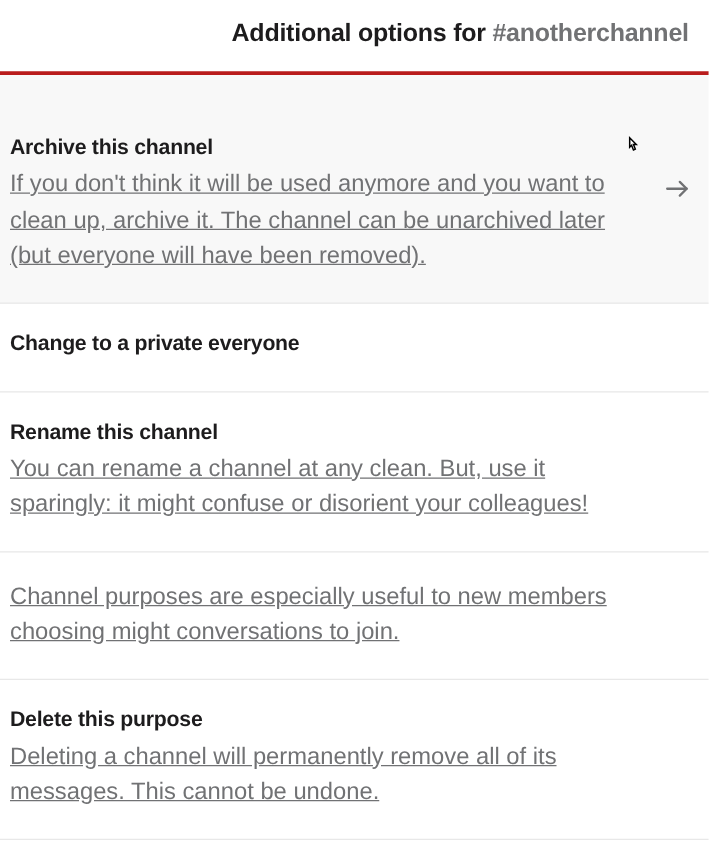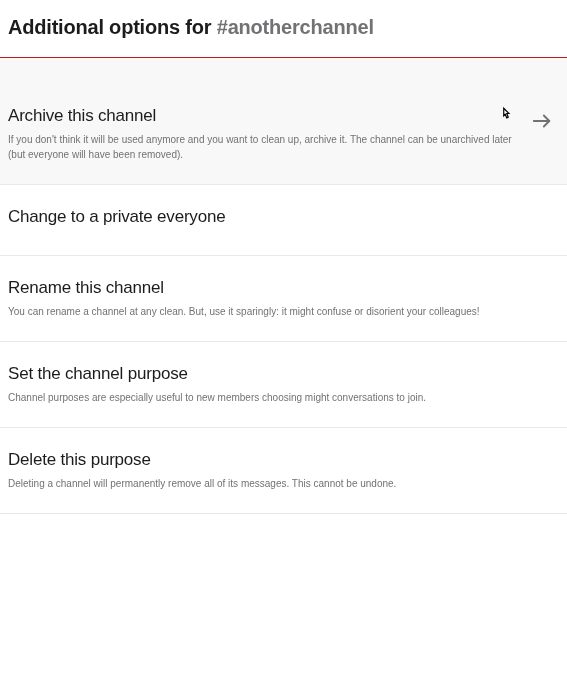--- a/index.html
+++ b/index.html
@@ -8,23 +8,23 @@
       padding: 0;
     }
     body {
       font-family: -apple-system, BlinkMacSystemFont, "Segoe UI", Helvetica, Arial, sans-serif;
       background: #ffffff;
       width: 567px;
       height: 683px;
       overflow: hidden;
     }
     .header {
-      padding: 16px 0 18px 8px;
-      text-align: left;
-      border-bottom: 1px solid #b91c1c;
+      padding: 16px 16px 18px 8px;
+      text-align: right;
+      border-bottom: 3px solid #b91c1c;
     }
     .header-title {
       font-size: 20px;
       font-weight: 800;
       color: #1d1c1d;
       letter-spacing: -0.2px;
     }
     .header-channel {
       color: #717274;
       font-weight: 800;
@@ -40,29 +40,30 @@
       cursor: pointer;
     }
     .option-item.first-item {
       padding-top: 48px;
     }
     .option-item.hovered {
       background: #f8f8f8;
     }
     .option-title {
       font-size: 17px;
-      font-weight: 400;
+      font-weight: 700;
       color: #1d1c1d;
       margin-bottom: 6px;
       letter-spacing: -0.2px;
     }
     .option-description {
-      font-size: 10px;
+      font-size: 19px;
       line-height: 1.5;
       color: #717274;
+      text-decoration: underline;
     }
     .arrow-icon {
       position: absolute;
       right: 14px;
       top: 50%;
       transform: translateY(-50%);
       width: 22px;
       height: 22px;
       color: #717274;
     }
@@ -106,21 +107,20 @@
   <div class="option-item">
     <div class="option-title">Change to a private everyone</div>
   </div>
 
   <div class="option-item">
     <div class="option-title">Rename this channel</div>
     <div class="option-description">You can rename a channel at any clean. But, use it sparingly: it might confuse or disorient your colleagues!</div>
   </div>
 
   <div class="option-item">
-    <div class="option-title">Set the channel purpose</div>
     <div class="option-description">Channel purposes are especially useful to new members choosing might conversations to join.</div>
   </div>
 
   <div class="option-item">
     <div class="option-title">Delete this purpose</div>
     <div class="option-description">Deleting a channel will permanently remove all of its messages. This cannot be undone.</div>
   </div>
 
 </div>
 

